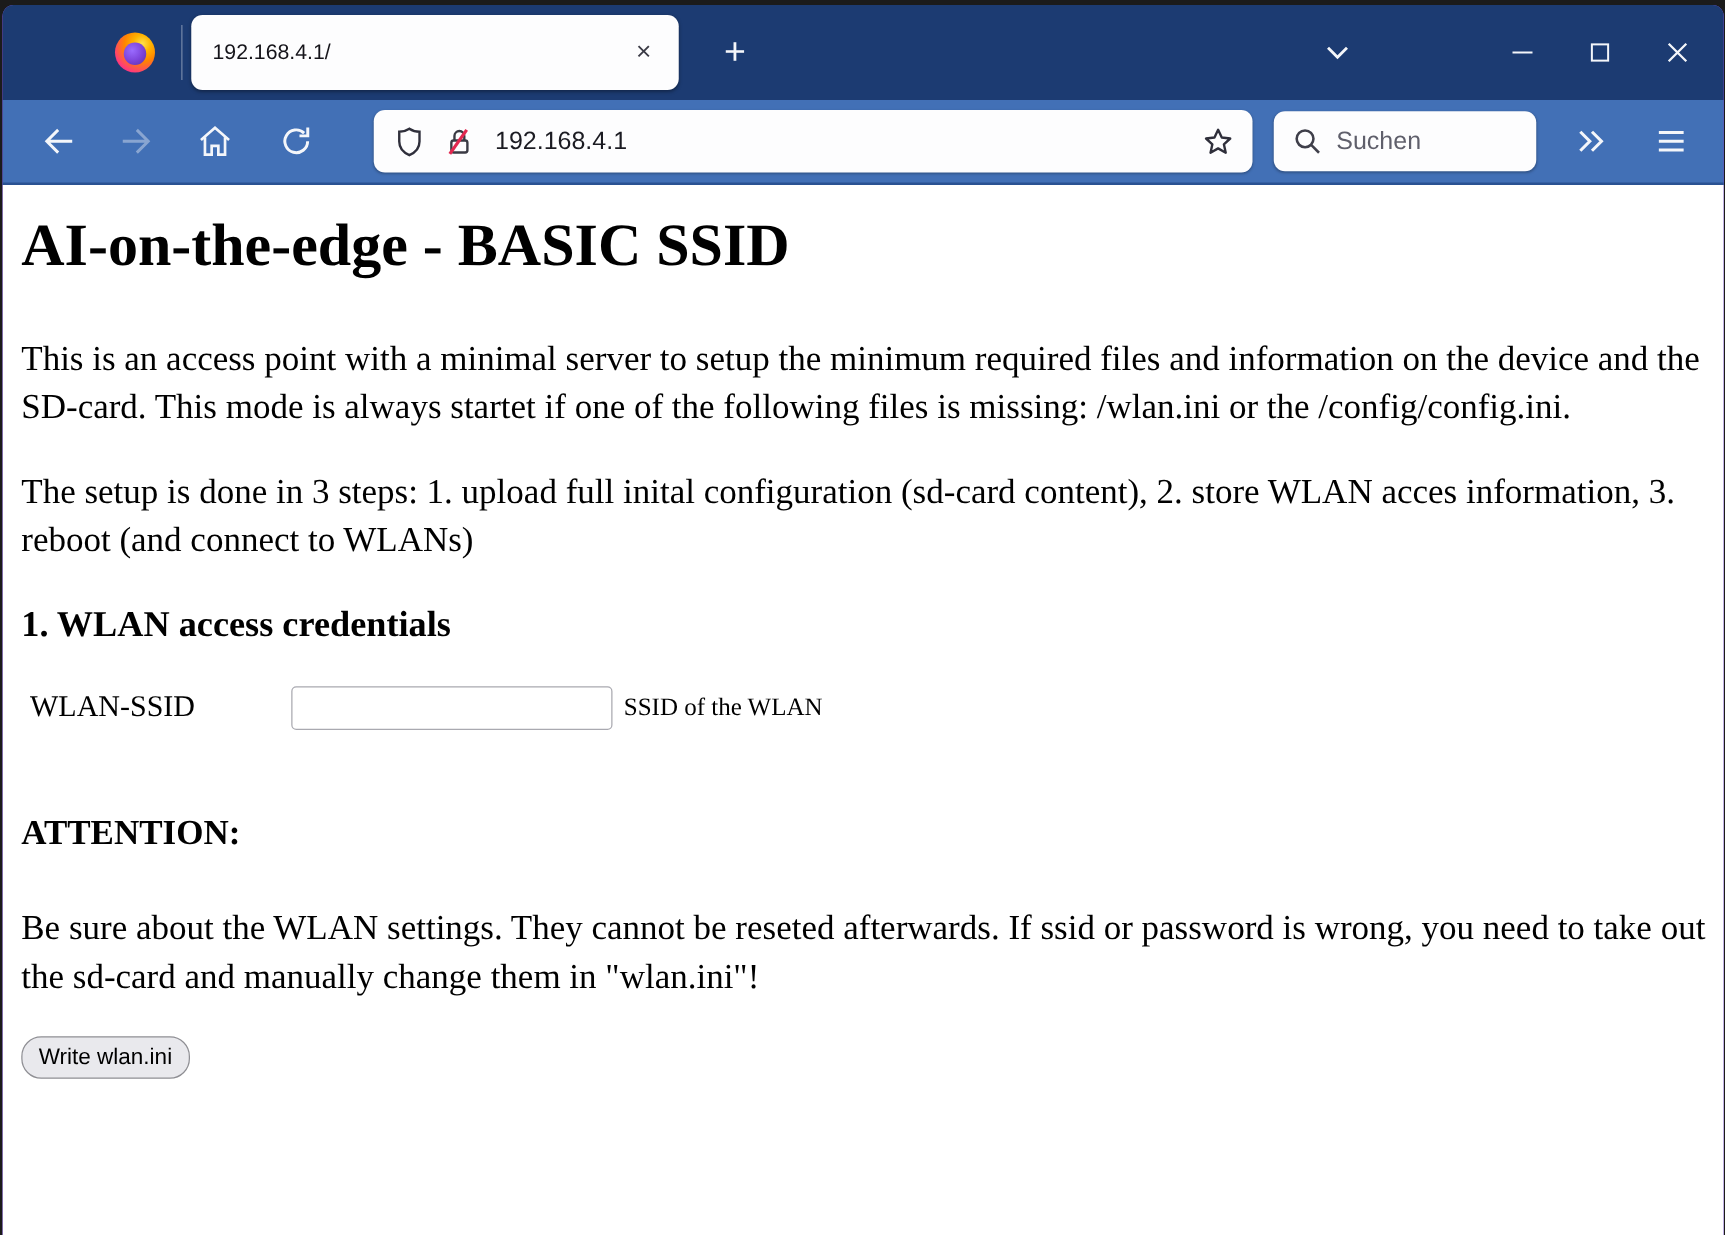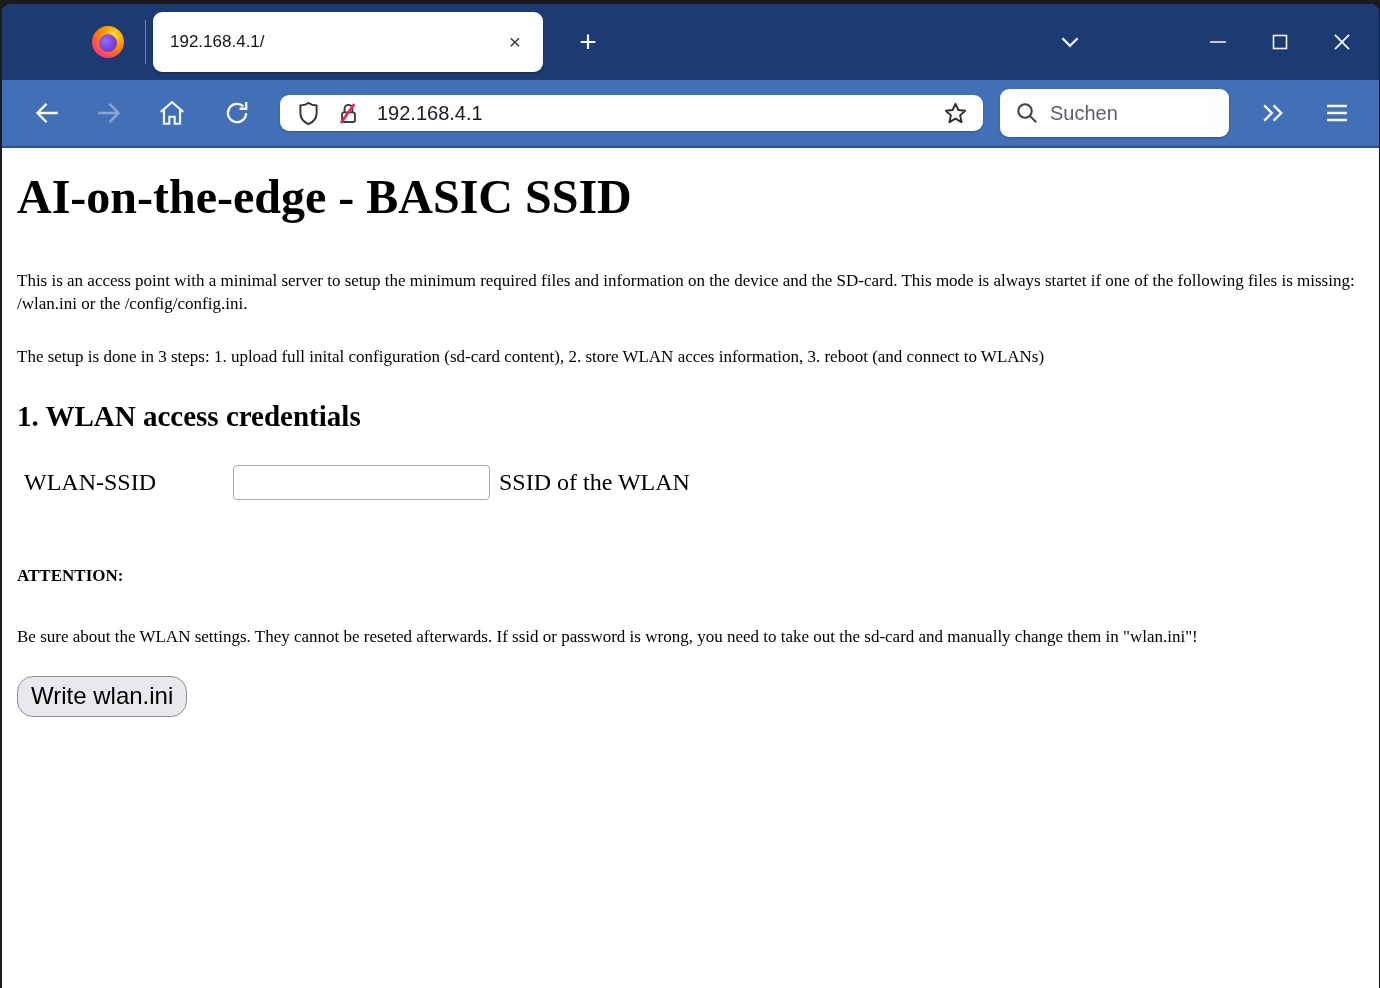--- a/index.html
+++ b/index.html
@@ -59,70 +59,70 @@
     background:#4270b6;
     border-bottom:2px solid #2a5292;
     display:flex; align-items:center;
   }
   .nav-btn { width:36px; height:36px; }
   .nav-back { margin-left:26px; }
   .nav-forward { margin-left:28px; }
   .nav-home { margin-left:26px; }
   .nav-reload { margin-left:29px; }
   .urlbar {
-    margin-left:25px; width:703px; height:36px; border-radius:9px;
+    margin-left:44px; width:703px; height:50px; border-radius:9px;
     background:#fdfdfe; display:flex; align-items:center; cursor:text;
     box-shadow:0 1px 2px rgba(0,0,0,.25);
   }
   .urlbar .shield { margin-left:15px; }
   .urlbar .lock { margin-left:13px; }
   .url-text { margin-left:15px; font-size:20px; color:#1b1b22; flex:1; }
   .urlbar .star { margin-right:14px; }
   .searchbar {
-    margin-left:17px; width:229px; height:48px; border-radius:9px;
+    margin-left:17px; width:210px; height:48px; border-radius:9px;
     background:#fdfdfe; display:flex; align-items:center;
     box-shadow:0 1px 2px rgba(0,0,0,.25);
   }
   .searchbar svg { margin-left:14px; flex:0 0 auto; }
   .search-input {
     border:none; outline:none; background:transparent;
     font-size:20px; color:#1b1b22; margin-left:10px; width:160px;
     font-family:"Liberation Sans",sans-serif;
   }
   .search-input::placeholder { color:#5f5f6b; opacity:1; }
   .overflow-btn { width:40px; height:40px; margin-left:24px; }
   .menu-btn { width:40px; height:40px; margin-left:24px; }
 
   
   .content {
     flex:1; background:#ffffff; color:#000;
     font-family:"Liberation Serif", serif;
     padding:0 12px 0 15px; overflow:hidden;
   }
   .content h1 { font-size:48px; line-height:1.12; margin-top:22px; font-weight:bold; }
-  .content p  { font-size:17px; line-height:1.38; }
+  .content p  { font-size:28px; line-height:1.38; }
   .p-intro1 { margin-top:45px; }
   .p-intro2 { margin-top:29px; }
   .p-intro3 { margin-top:27px; }
   .content h3 { font-size:29px; margin-top:32px; font-weight:bold; }
   table.wlan-form { border-collapse:separate; border-spacing:0 9px; margin-top:23px; }
   .wlan-form td { vertical-align:middle; }
   .td-label { width:216px; padding-left:7px; font-size:24px; white-space:nowrap; }
   .td-input { width:257px; }
   .wlan-input {
     width:257px; height:35px; border:1px solid #a9a9b0; border-radius:4px;
     font-size:22px; padding:0 8px; background:#fff;
     font-family:"Liberation Sans",sans-serif;
   }
-  .td-desc { padding-left:9px; font-size:24px; white-space:nowrap; }
+  .td-desc { padding-left:9px; font-size:20px; white-space:nowrap; }
   .p-attention { margin-top:55px; font-weight:bold; }
   .p-warning { margin-top:37px; font-weight:normal; }
   .write-btn {
     margin-top:28px; display:inline-block;
-    font-family:"Liberation Sans",sans-serif; font-size:24px; color:#000;
+    font-family:"Liberation Sans",sans-serif; font-size:18px; color:#000;
     background:#e9e9ed; border:1px solid #8f8f94; border-radius:16px;
     padding:5px 13px 6px; cursor:pointer;
   }
   svg { display:block; }
 </style>
 </head>
 <body>
 
 <div class="window">
 

